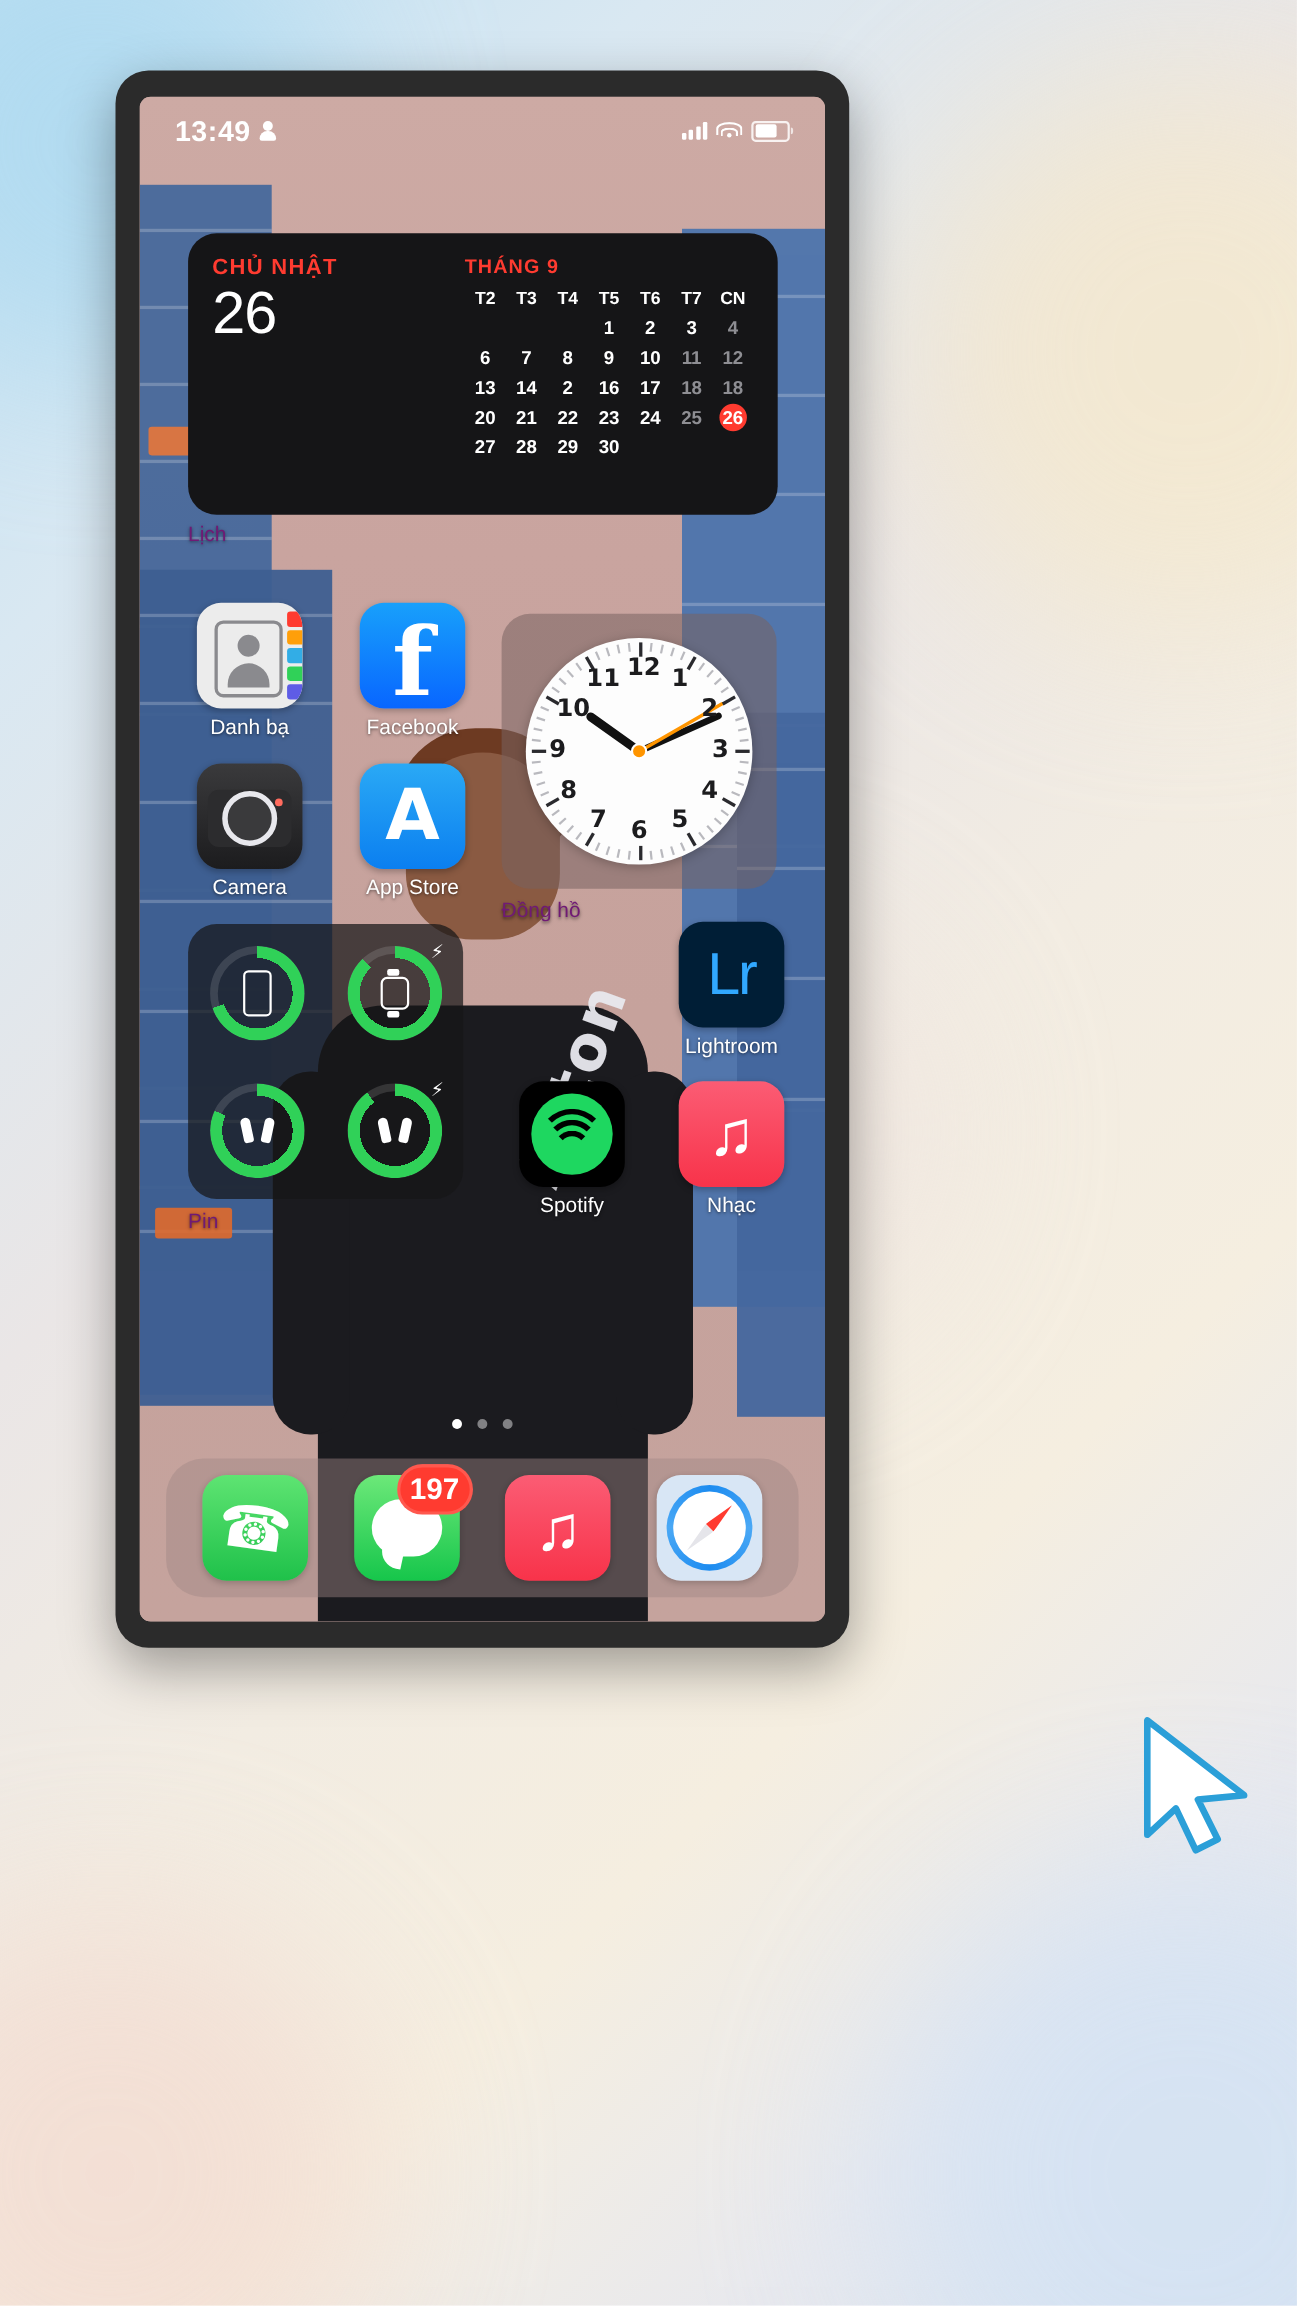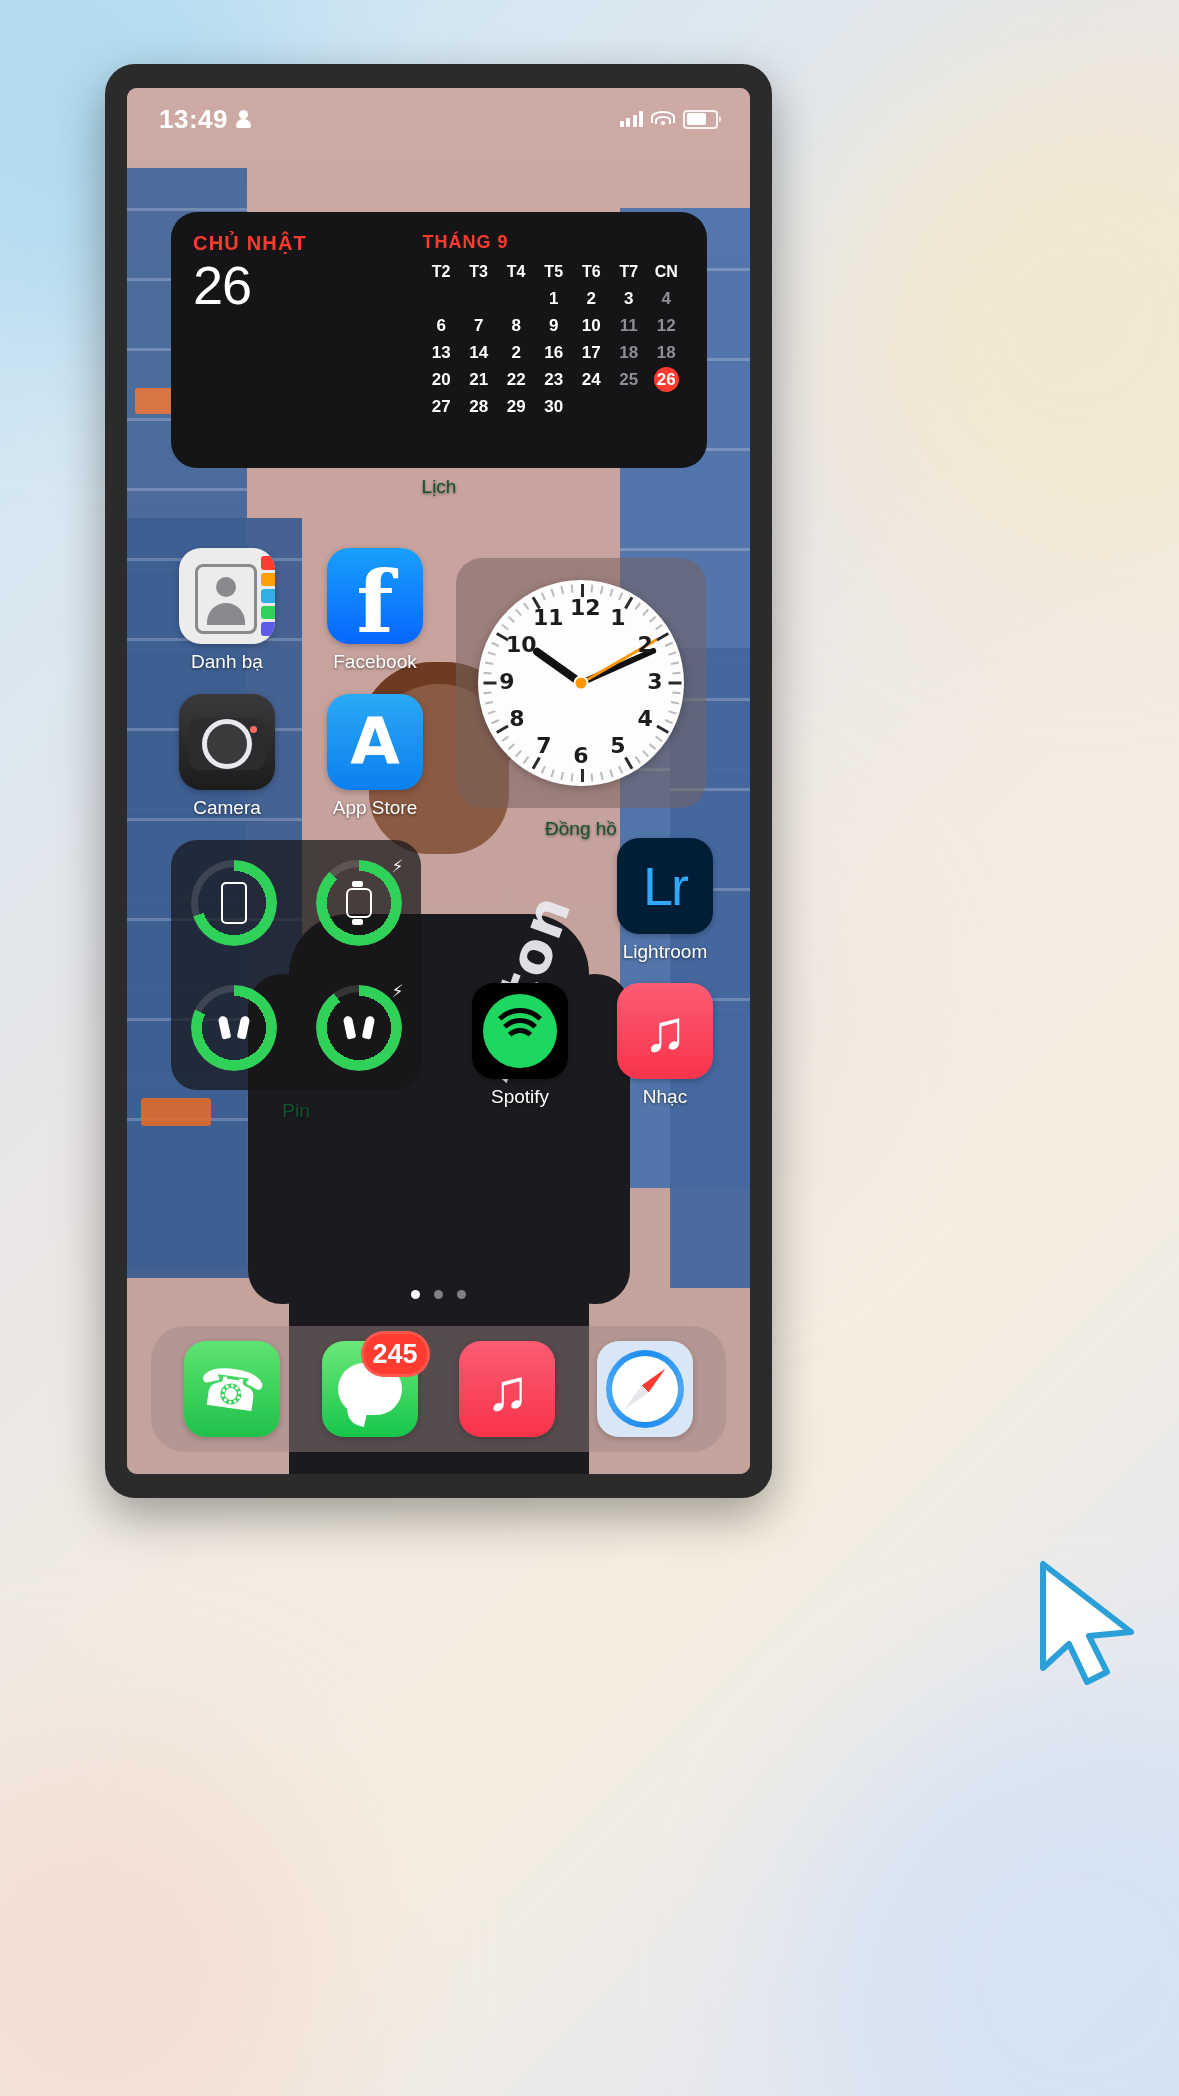--- a/index.html
+++ b/index.html
@@ -77,21 +77,21 @@
   .cal-num{color:#fff;font-size:54px;font-weight:400;line-height:1.05;margin-top:2px;letter-spacing:-1px;}
   .cal-note{color:#d7d7db;font-size:21px;line-height:1.35;margin-top:26px;}
   .cal-right{flex:1;padding-left:8px;}
   .cal-month{color:#ff3b30;font-size:18px;font-weight:800;letter-spacing:1px;margin-bottom:6px;}
   .cal-grid{display:grid;grid-template-columns:repeat(7,1fr);gap:2px 0;}
   .cal-grid div{text-align:center;font-size:17px;font-weight:700;color:#fff;line-height:25px;}
   .cal-grid .hdr{color:#fff;font-weight:800;font-size:16px;}
   .cal-grid .dim{color:#8e8e93;font-weight:700;}
   .cal-grid .today{position:relative;color:#fff;}
   .cal-grid .today span{display:inline-block;width:25px;height:25px;line-height:25px;border-radius:50%;background:#ff3b30;}
-  .widget-label{position:absolute;color:#14532d;font-size:19px;text-align:center;text-shadow:0 1px 3px rgba(0,0,0,.55);}
+  .widget-label{position:absolute;color:#701a75;font-size:19px;text-align:left;text-shadow:0 1px 3px rgba(0,0,0,.55);}
 
   
   .app{position:absolute;width:96px;}
   .app .ic{width:96px;height:96px;border-radius:22px;position:relative;overflow:hidden;box-shadow:0 2px 6px rgba(0,0,0,.25);}
   .app .lbl{margin-top:7px;text-align:center;color:#fff;font-size:19px;text-shadow:0 1px 3px rgba(0,0,0,.6);white-space:nowrap;}
 
   
   .ic-contacts{background:#ececec;}
   .ic-contacts .tabs{position:absolute;right:0;top:8px;bottom:8px;width:14px;display:flex;flex-direction:column;gap:3px;}
   .ic-contacts .tabs i{flex:1;border-radius:3px 0 0 3px;}
@@ -527,21 +527,21 @@
         <i></i>
         <i></i>
       </div>
 
     <div class="dock">
       <div class="ic ic-phone">
           <span class="h">☎</span>
         </div>
       <div class="ic ic-msg">
         <div class="bubble"></div>
-        <div class="badge">245</div>
+        <div class="badge">197</div>
       </div>
       <div class="ic ic-music">
           <span class="note">♫</span>
         </div>
       <div class="ic ic-safari">
         <div class="safari-dial">
             <div class="needle">
               <i></i>
               <i></i>
             </div>

